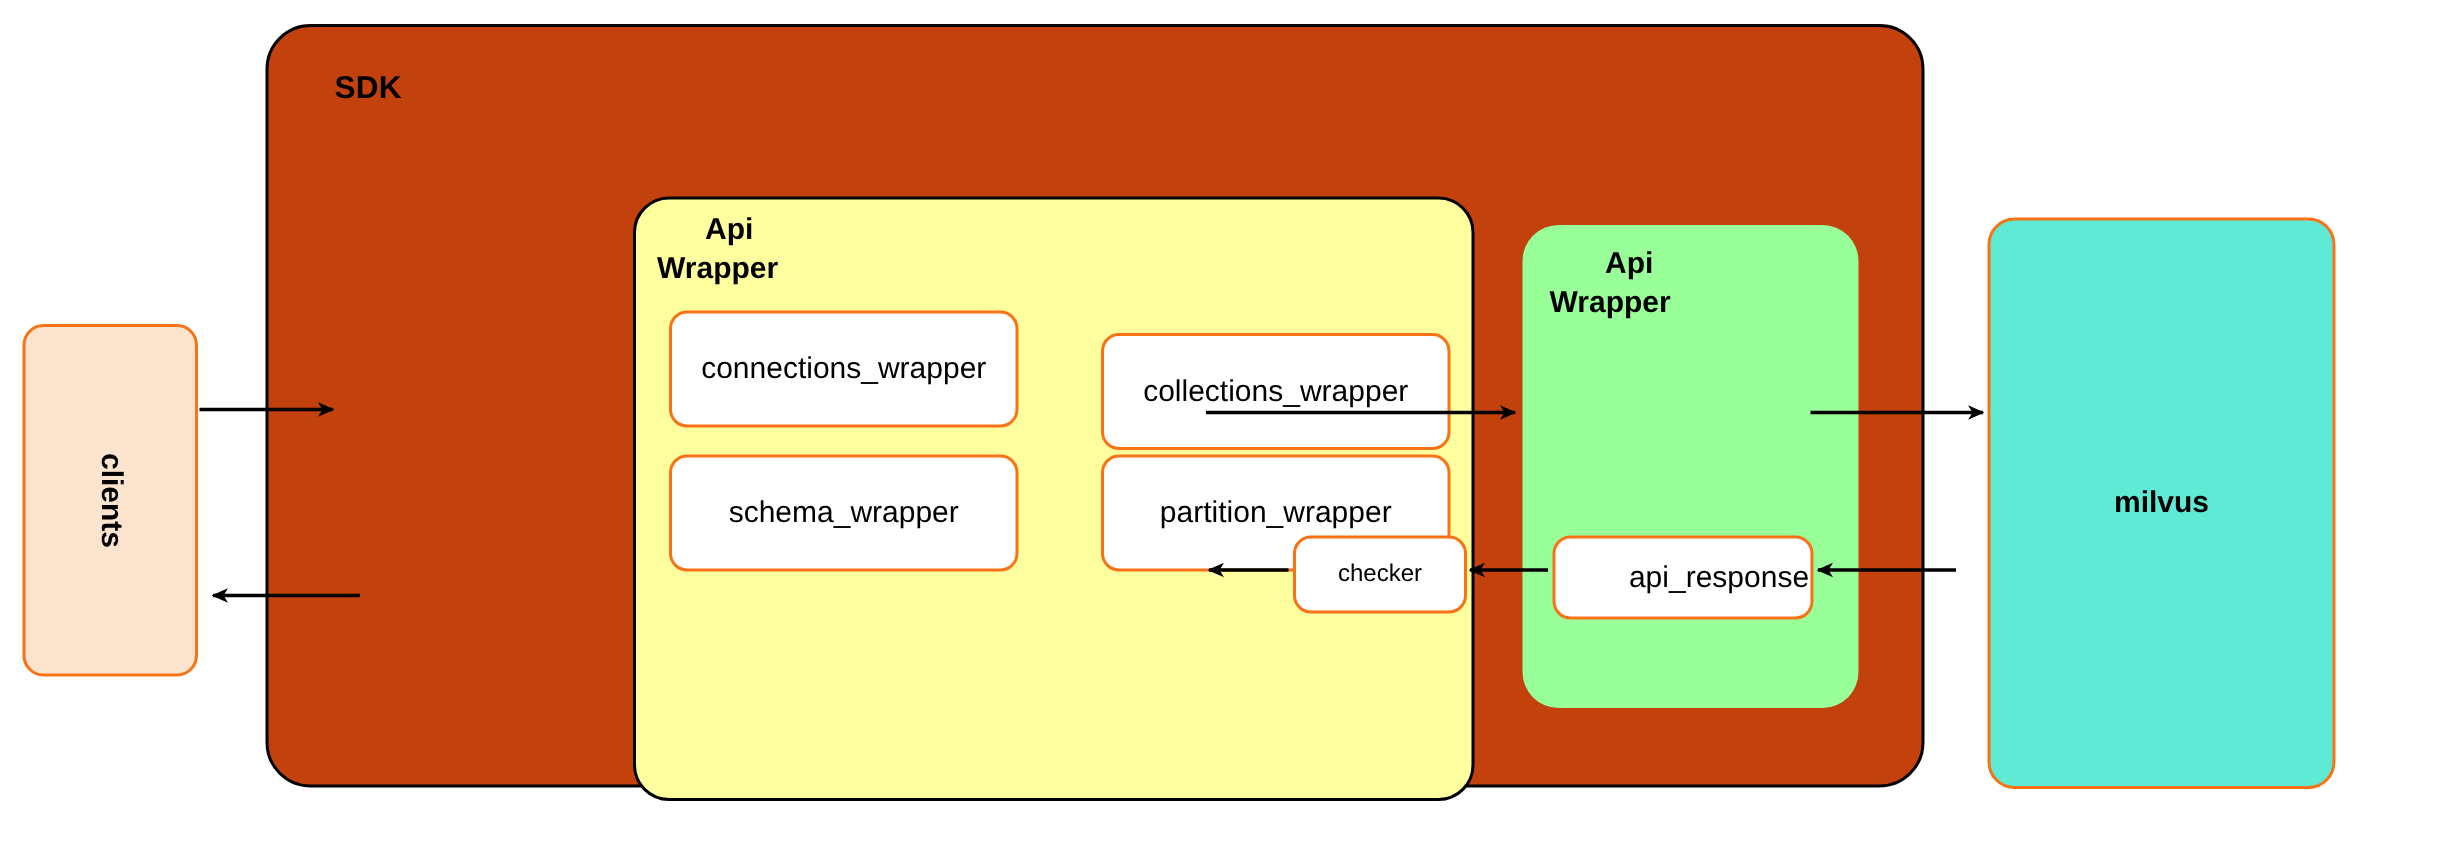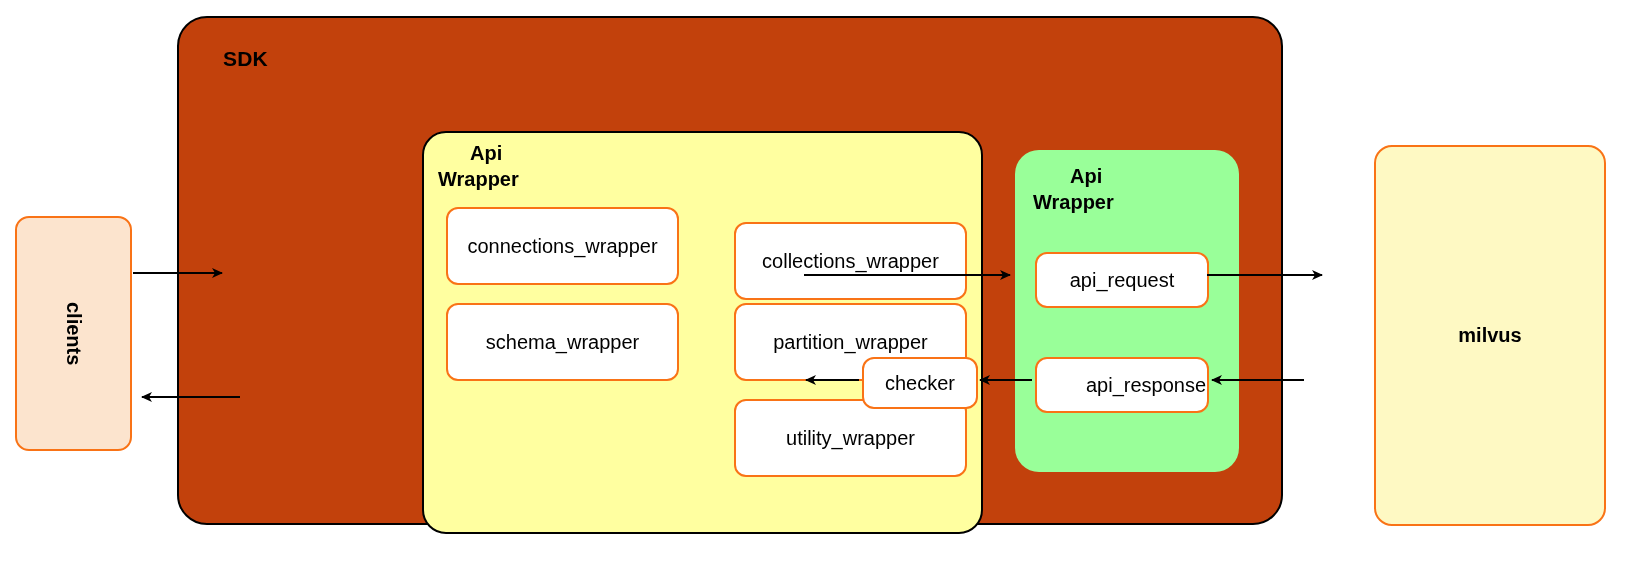--- a/index.html
+++ b/index.html
@@ -121,40 +121,40 @@
   }
   #clients-label {
     font-size: 20px;
     font-weight: bold;
     writing-mode: vertical-rl;
     text-orientation: mixed;
     white-space: nowrap;
   }
 
   #milvus-box {
-    left: 1374px;
+    left: 1325px;
     top: 145px;
     width: 232px;
     height: 381px;
-    background: #fef9c3;
+    background: #5eead4;
     border-radius: 18px;
   }
   #milvus-label {
     font-size: 20px;
     font-weight: bold;
   }
 
   #checker-box {
     left: 860px;
     top: 355px;
     width: 116px;
     height: 52px;
     background: #ffffff;
     border-radius: 12px;
-    font-size: 20px;
+    font-size: 16px;
   }
 
   
   #connectors {
     position: absolute;
     left: 0;
     top: 0;
     width: 1634px;
     height: 574px;
     pointer-events: none;
@@ -185,38 +185,32 @@
         <span>collections_wrapper</span>
       </div>
 
       <div class="box wrapper-cell" style="left:310px; top:170px; width:233px; height:78px;">
         <span>partition_wrapper</span>
       </div>
       <div class="box wrapper-cell" style="left:22px; top:170px; width:233px; height:78px;">
         <span>schema_wrapper</span>
       </div>
 
-      <div class="box wrapper-cell" style="left:310px; top:266px; width:233px; height:78px;">
-        <span>utility_wrapper</span>
-      </div>
     </div>
 
     <div class="box" id="checker-box" style="left:683px; top:339px;">
       <span>checker</span>
     </div>
 
     <div class="container-box noborder" id="api-gateway-container" style="left:836px; top:132px;">
       <div id="api-gateway-title">
         <span class="ln1">Api</span>
         <span class="ln2">Wrapper</span>
       </div>
 
-      <div class="box gateway-cell" style="left:20px; top:102px; width:174px; height:56px;">
-        <span>api_request</span>
-      </div>
       <div class="box gateway-cell" style="left:20px; top:207px; width:174px; height:56px;padding-left:48px;">
         <span>api_response</span>
       </div>
     </div>
   </div>
 
   <div class="box" id="milvus-box">
     <span id="milvus-label">milvus</span>
   </div>
 

